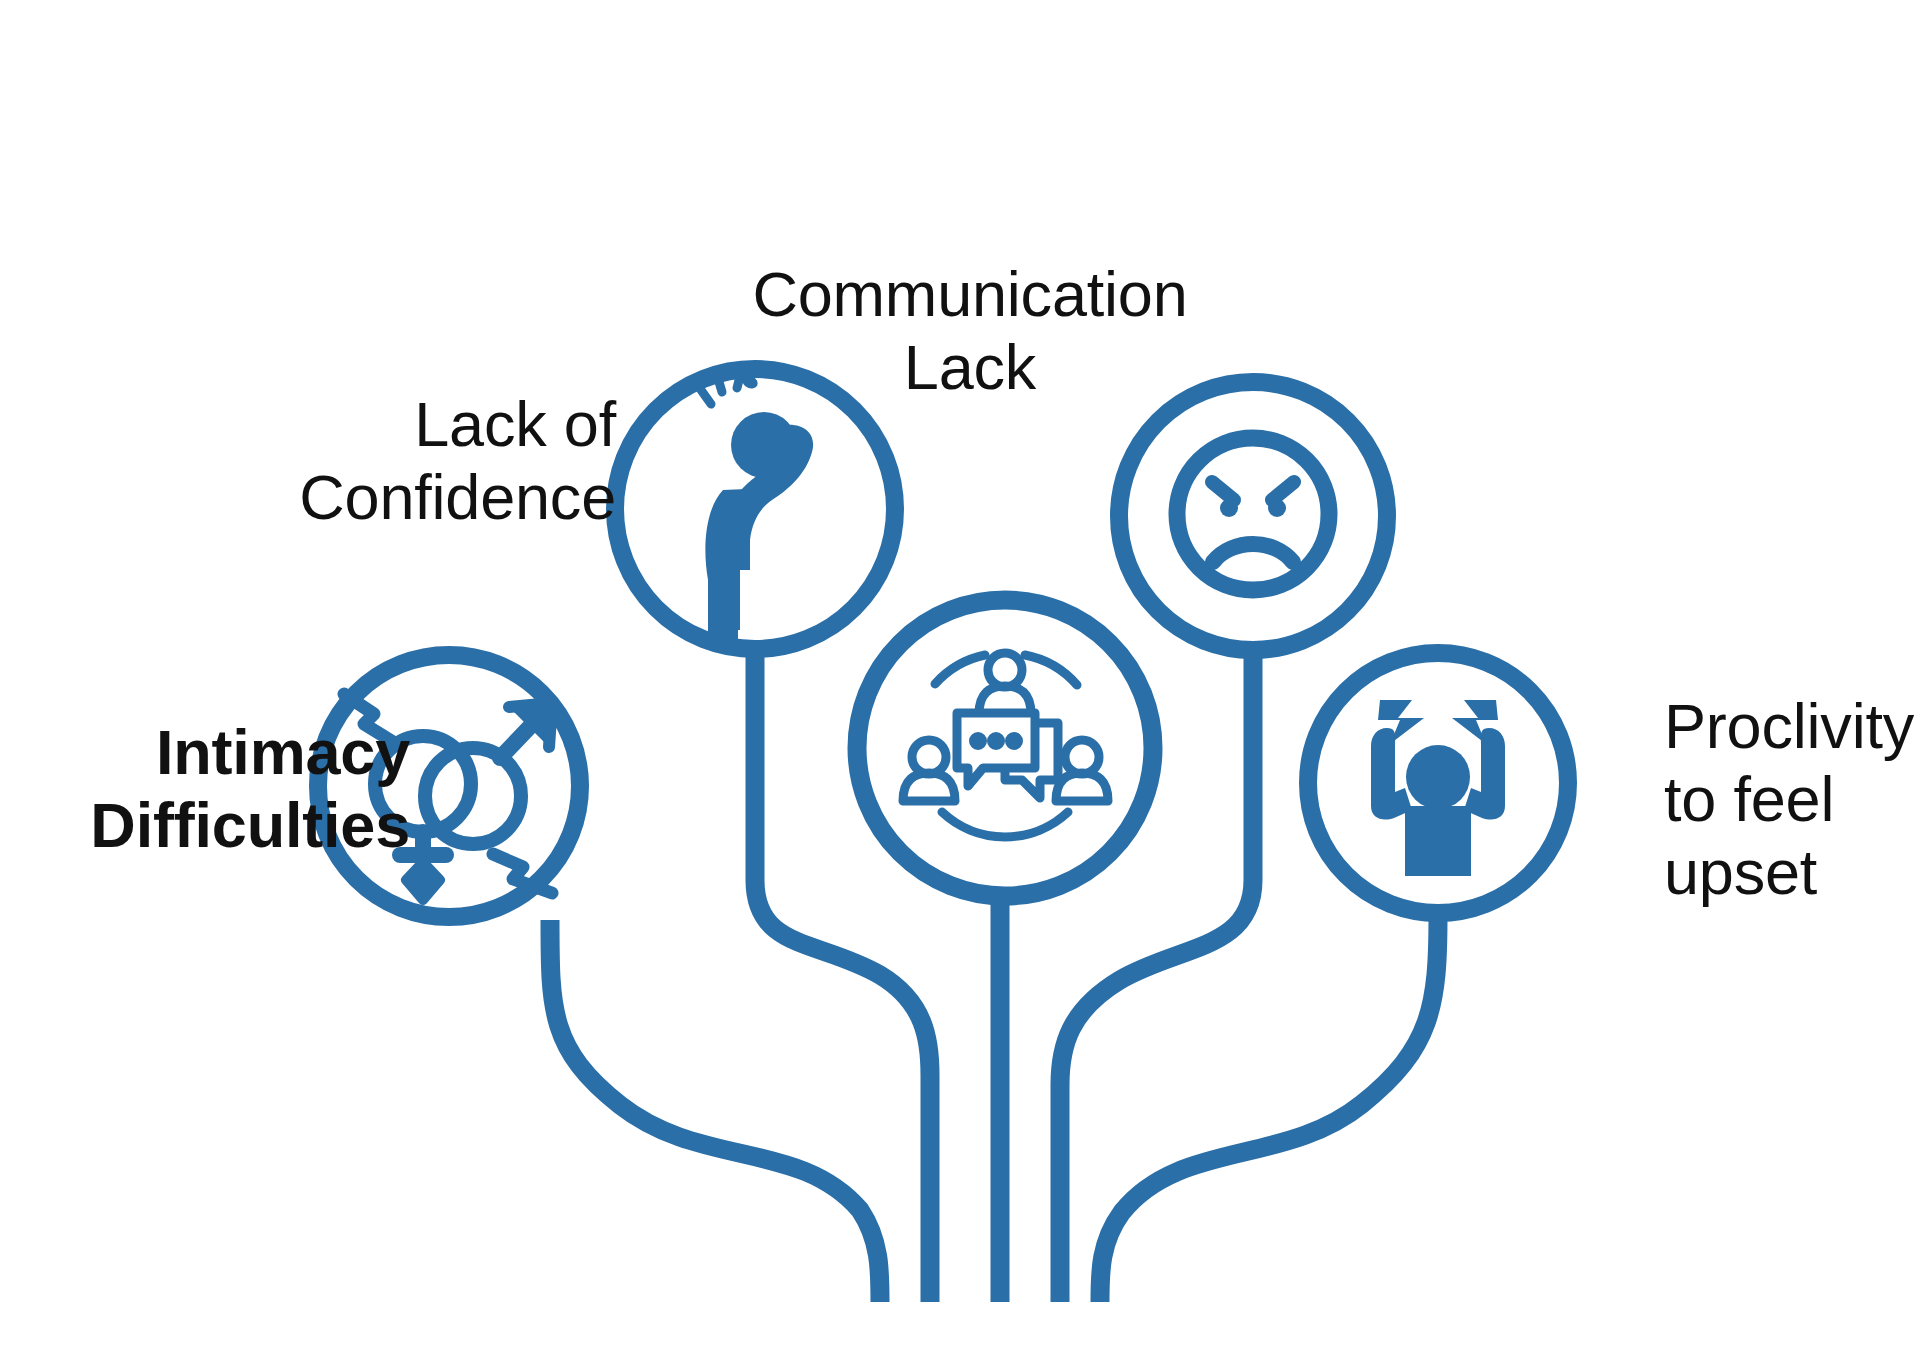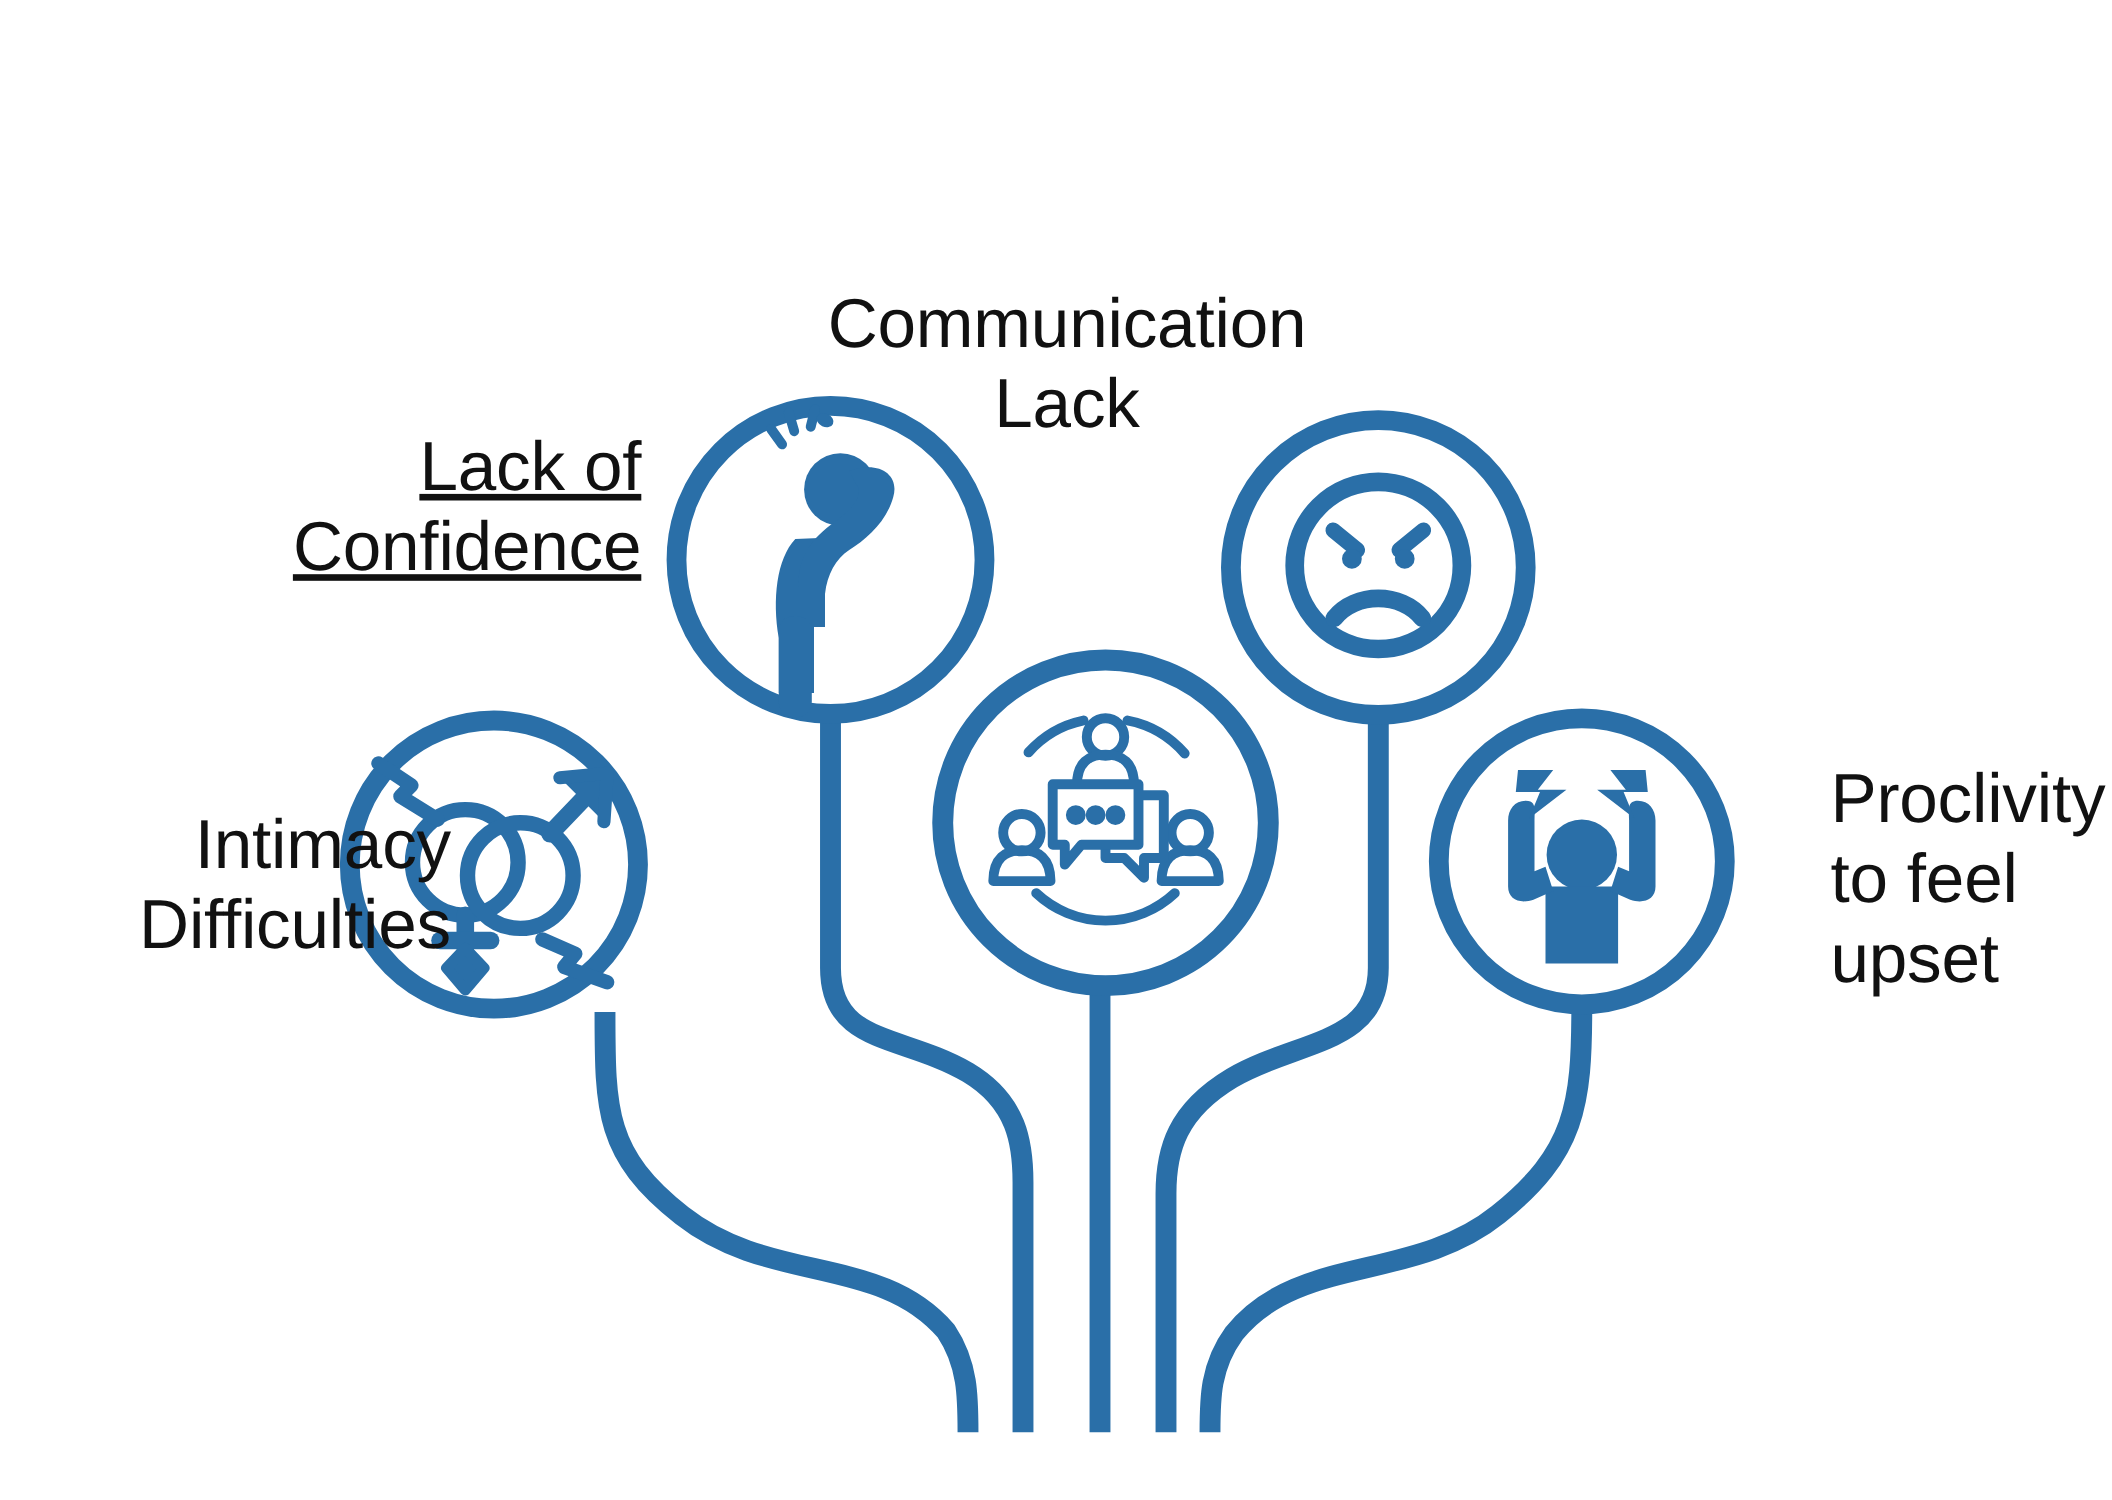--- a/index.html
+++ b/index.html
@@ -16,22 +16,22 @@
     font-size:63px;
     line-height:1.16;
     font-weight:400;
     letter-spacing:-0.2px;
     white-space:pre-line;
   }
   .label.r{text-align:right;}
   .label.l{text-align:left;}
   .label.c{text-align:center;}
   #lbl-communication{left:690px;top:258px;width:560px;}
-  #lbl-confidence{left:183px;top:388px;width:400px;text-decoration:underline;}
-  #lbl-intimacy{left:20px;top:732px;width:390px;}
+  #lbl-confidence{left:216px;top:388px;width:400px;}
+  #lbl-intimacy{left:20px;top:716px;width:390px;font-weight:bold;}
   #lbl-anger{left:1420px;top:388px;width:360px;}
   #lbl-proclivity{left:1618px;top:690px;width:302px;margin-left:46px;}
 </style>
 </head>
 <body>
 
 <div id="stage">
 
   <svg id="diagram" viewBox="0 0 1920 1364" xmlns="http://www.w3.org/2000/svg">
 

